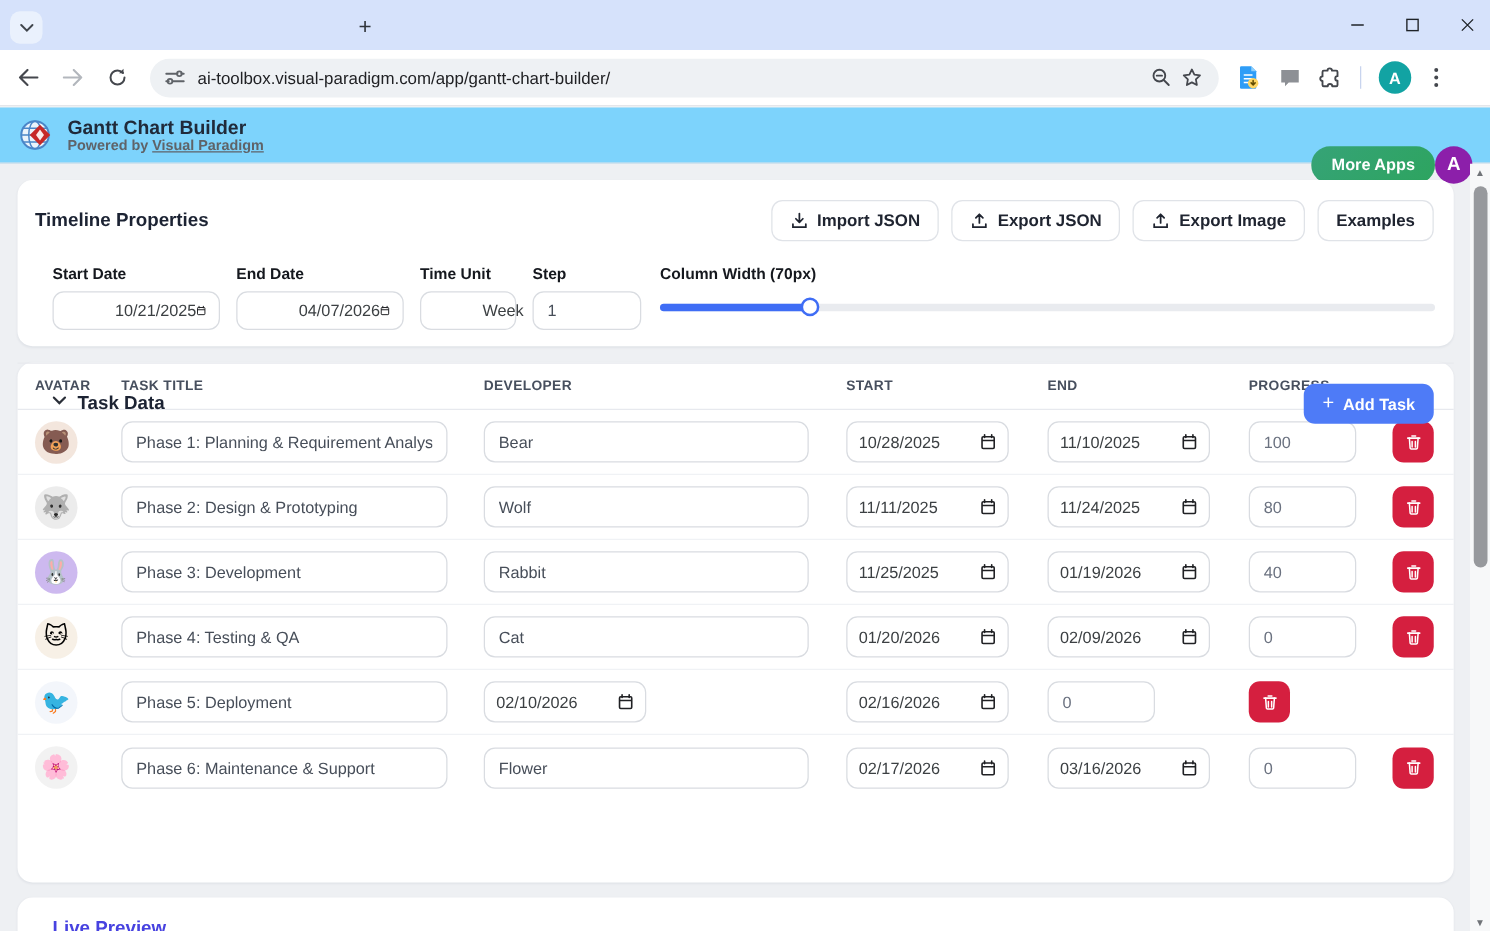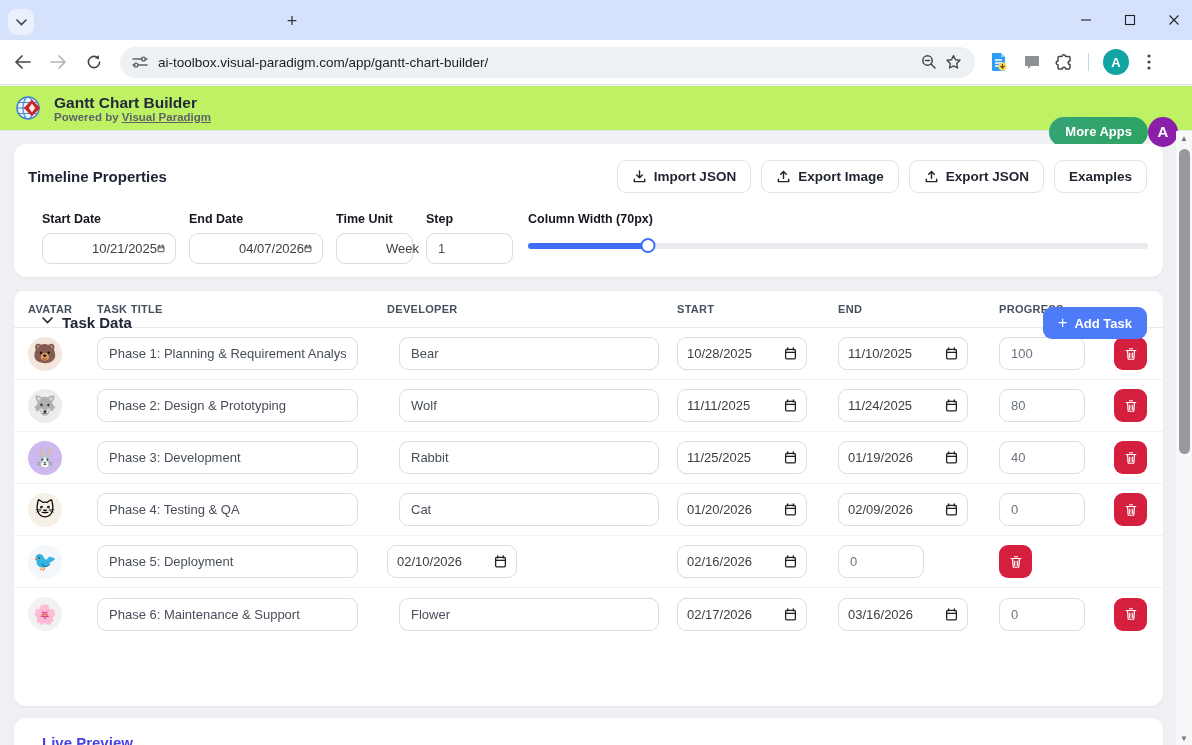--- a/index.html
+++ b/index.html
@@ -30,21 +30,21 @@
     display:flex; align-items:center; padding:0 10px 0 12px; }
   .url { flex:1; font-size:13.5px; color:#202124; margin-left:10px; white-space:nowrap; overflow:hidden; }
   .abicon { width:24px; height:24px; display:flex; align-items:center; justify-content:center; cursor:pointer; }
   .extarea { display:flex; align-items:center; gap:14px; margin-left:14px; }
   .chrome-avatar { width:26px; height:26px; border-radius:50%; background:#12a3a3; color:#fff; font-size:13px;
     font-weight:700; display:flex; align-items:center; justify-content:center; cursor:pointer; }
   .kebab { color:#41464d; font-size:15px; letter-spacing:0; cursor:pointer; padding:0 4px; }
   .vsep { width:1px; height:18px; background:#c8d4ee; }
 
   
-  .appheader { position:absolute; left:0; top:86px; width:100%; height:45px; background:#bef264;
+  .appheader { position:absolute; left:0; top:86px; width:100%; height:45px; background:#7dd3fc;
     border-bottom:1px solid #e3e5e9; display:flex; align-items:center; padding:0 14px; }
   .logo { width:30px; height:30px; position:relative; margin-right:10px; }
   .apptitle { font-size:15.5px; font-weight:700; color:#202a3a; line-height:17px; }
   .powered { font-size:11.5px; color:#5f6368;font-weight:bold; }
   .powered u { cursor:pointer; }
   .headright { margin-left:auto; display:flex; align-items:flex-end; gap:0;margin-top:47px; }
   .more-apps { height:30px; padding:0 16px; border-radius:15px; border:none; cursor:pointer;
     background:linear-gradient(135deg,#36a377,#2da45f); color:#fff; font-size:13px; font-weight:700;
     font-family:inherit; }
   .app-avatar { width:30px; height:30px; border-radius:50%; background:#8c1faa; color:#fff; font-weight:700;
@@ -85,21 +85,21 @@
   .tgrid { display:grid; grid-template-columns:69px 290px 290px 161px 161px 115px 47px; align-items:center; padding-left:14px; }
   .thead-row { height:38px; border-top:1px solid #e7e9ee; border-bottom:1px solid #e7e9ee; }
   .th { font-size:11px; font-weight:700; color:#474f5e; letter-spacing:.3px; }
   .trow { height:52px; border-bottom:1px solid #f0f2f5; }
   .trow:last-child { border-bottom:none; }
   .avatar-circle { width:34px; height:34px; border-radius:50%; display:flex; align-items:center; justify-content:center;
     font-size:19px; background:#f1f3f5; overflow:hidden; }
   .av-bear{background:#f3e6dd;} .av-wolf{background:#ececec;} .av-rabbit{background:#cdb9ef;}
   .av-cat{background:#f7f0e6;} .av-bird{background:#f3f6fb;} .av-flower{background:#f2f2f2;}
   .cell-input { height:33px; width:261px; }
-  .dev-input { width:260px;margin-left:12px; }
+  .dev-input { width:260px; }
   .date-box { width:130px; height:33px; border:1px solid #d9dce1; border-radius:9px; background:#fff;
     display:flex; align-items:center; padding:0 9px; font-size:13px; color:#3c4043; cursor:text; }
   .date-box .txt { flex:1; }
   .prog-input { width:86px; height:33px; color:#6b7280; }
   .del-btn { width:33px; height:33px; border:none; border-radius:9px; background:#d51f3f; display:flex;
     align-items:center; justify-content:center; cursor:pointer; }
 
   .preview-title { position:absolute; left:28px; top:16px; font-size:15px; font-weight:700; color:#4742e0; }
 
   
@@ -237,28 +237,28 @@
             <path d="M8 2v7M5 6.4L8 9.4l3-3" stroke="#1f2430" stroke-width="1.5" fill="none" stroke-linecap="round" stroke-linejoin="round"></path>
             <path d="M2.5 11v2.5h11V11" stroke="#1f2430" stroke-width="1.5" fill="none" stroke-linecap="round"></path>
           </svg>
         <span>Import JSON</span>
       </button>
       <button class="btn-light">
         <svg width="15" height="15" viewBox="0 0 16 16">
             <path d="M8 10V3M5 5.6L8 2.6l3 3" stroke="#1f2430" stroke-width="1.5" fill="none" stroke-linecap="round" stroke-linejoin="round"></path>
             <path d="M2.5 11v2.5h11V11" stroke="#1f2430" stroke-width="1.5" fill="none" stroke-linecap="round"></path>
           </svg>
-        <span>Export Image</span>
+        <span>Export JSON</span>
       </button>
       <button class="btn-light">
         <svg width="15" height="15" viewBox="0 0 16 16">
             <path d="M8 10V3M5 5.6L8 2.6l3 3" stroke="#1f2430" stroke-width="1.5" fill="none" stroke-linecap="round" stroke-linejoin="round"></path>
             <path d="M2.5 11v2.5h11V11" stroke="#1f2430" stroke-width="1.5" fill="none" stroke-linecap="round"></path>
           </svg>
-        <span>Export JSON</span>
+        <span>Export Image</span>
       </button>
       <button class="btn-light">
         <span>Examples</span>
       </button>
     </div>
     <div class="fields">
       <span class="flabel" style="left:14px">Start Date</span>
       <span class="flabel" style="left:161px">End Date</span>
       <span class="flabel" style="left:308px">Time Unit</span>
       <span class="flabel" style="left:398px">Step</span>

